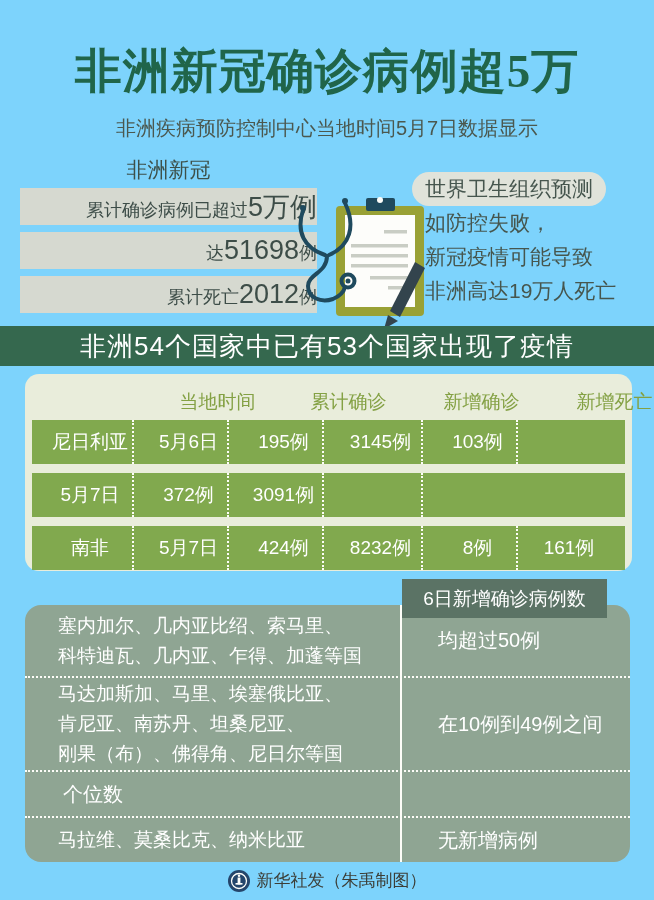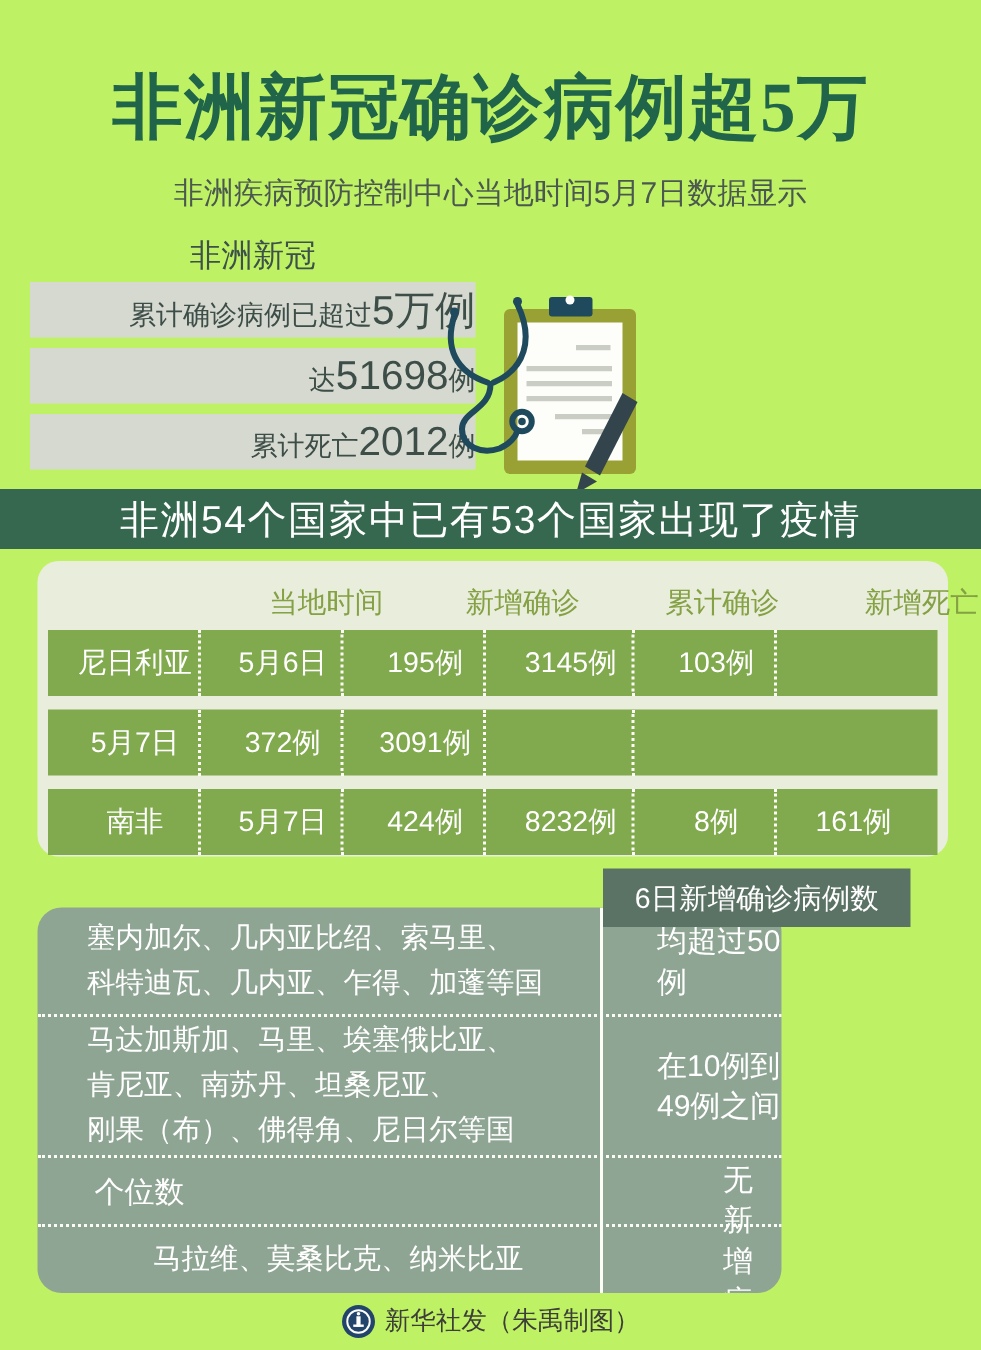--- a/index.html
+++ b/index.html
@@ -1,18 +1,18 @@
 <!DOCTYPE html>
 <html><head>
 <meta charset="utf-8">
 <style>
   html,body { margin:0; padding:0; }
   .page {
     position:relative; width:654px; height:900px;
-    background:#bef264; overflow:hidden;
+    background:#7dd3fc; overflow:hidden;
     font-family:"Liberation Sans", sans-serif;
     color:#3e4f49;
   }
   
   .title {
     position:absolute; top:40px; left:0; width:100%;
     text-align:center; font-family:"Liberation Serif","DejaVu Serif",serif;
     font-weight:bold; font-size:47px; color:#20654a; letter-spacing:1px;
   }
   .subtitle {
@@ -67,36 +67,36 @@
     color:#ffffff; font-size:19px; height:100%; box-sizing:border-box;
   }
   .data-row div.sep { border-right:2px dotted #fdfdf8;margin-left:16px; }
   
   .breakdown-label {
     position:absolute; top:579px; left:402px; width:205px; height:39px;
     background:#5b7365; color:#ffffff; font-size:19px;
     display:flex; align-items:center; justify-content:center; z-index:3;
   }
   .breakdown-panel {
-    position:absolute; top:605px; left:25px; width:496px; height:257px;
+    position:absolute; top:605px; left:25px; width:605px; height:257px;
     background:#8fa593; border-radius:16px; overflow:hidden; color:#ffffff;
   }
   .vdivider { position:absolute; left:375px; top:0; bottom:0; width:2px; background:#fdfdf8; z-index:2; }
   .b-row { display:flex; box-sizing:border-box; }
   .b-row.sep { border-bottom:2px dotted #fdfdf8; }
   .b-left {
     width:375px; box-sizing:border-box; padding-left:33px; padding-right:10px;
     display:flex; flex-direction:column; justify-content:center;
     font-size:19px; line-height:30px;
   }
   .b-right {
     flex:1; display:flex; align-items:center; padding-left:38px;
     font-size:20px;
   }
-  .row-a { height:73px; } .row-b { height:94px; } .row-c { height:46px; } .row-d { height:44px;margin-left:44px; }
+  .row-a { height:73px; } .row-b { height:94px; } .row-c { height:46px; } .row-d { height:44px; }
   
   .footer {
     position:absolute; top:869px; left:0; width:100%;
     display:flex; align-items:center; justify-content:center; gap:7px;
     color:#3c3e37; font-size:17px;
   }
 </style>
 </head>
 <body>
 
@@ -141,29 +141,35 @@
         <circle cx="60" cy="93" r="6.5"></circle>
         <circle cx="60" cy="93" r="2.5" fill="#1f4a5e" stroke="none"></circle>
       </g>
       <g>
         <path d="M127,74 L137,80 L112,129 L102,123 Z" fill="#33444d"></path>
         <path d="M110,133 L100,127 L96,141 Z" fill="#33444d"></path>
       </g>
     </svg>
   </div>
 
+  <div class="who-note">
+    <div><span class="who-pill">世界卫生组织预测</span></div>
+    <div>如防控失败，</div>
+    <div>新冠疫情可能导致</div>
+    <div>非洲高达19万人死亡</div>
+  </div>
 
   <div class="banner">非洲54个国家中已有53个国家出现了疫情</div>
 
   <div class="table-panel">
     <div class="tgrid thead">
       <div></div>
       <div>当地时间</div>
+      <div>累计确诊</div>
       <div>新增确诊</div>
-      <div>累计确诊</div>
       <div>新增死亡</div>
       <div>累计死亡</div>
     </div>
 
     <div class="tgrid data-row first">
       <div class="sep">尼日利亚</div>
       <div class="sep">5月6日</div>
       <div class="sep">195例</div>
       <div class="sep">3145例</div>
       <div class="sep">103例</div>

